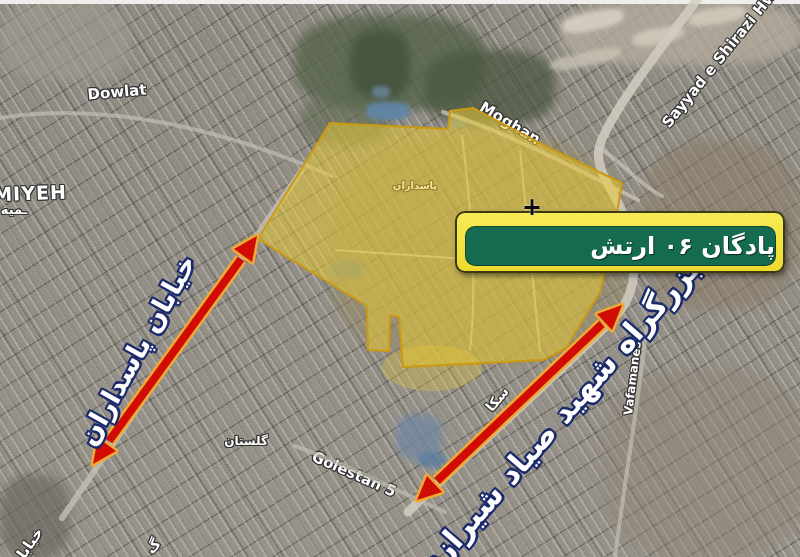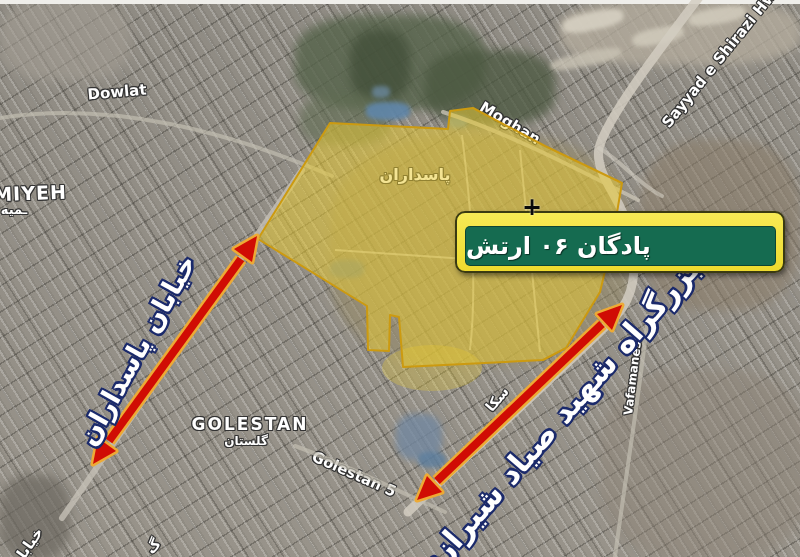--- a/index.html
+++ b/index.html
@@ -27,22 +27,22 @@
     text-shadow:-2px -2px 0 #1b2a6b,2px -2px 0 #1b2a6b,-2px 2px 0 #1b2a6b,2px 2px 0 #1b2a6b,0 -2px 0 #1b2a6b,0 2px 0 #1b2a6b,-2px 0 0 #1b2a6b,2px 0 0 #1b2a6b,0 0 3px #1b2a6b;
   }
   .base-label-box{
     position:absolute;left:455px;top:211px;width:330px;height:62px;z-index:5;
     background:linear-gradient(to bottom,#f7ea55,#eeda2e);
     border:2px solid #3a3a12;border-radius:10px;box-sizing:border-box;
     box-shadow:2px 3px 5px rgba(0,0,0,.45);
   }
   .base-label-inner{
     position:absolute;left:8px;top:13px;width:309px;height:38px;
-    background:#156b50;border:1px solid rgba(0,0,0,.35);border-radius:5px;
-    display:flex;align-items:center;justify-content:flex-end;direction:rtl;
+    background:#156b50;border:1px solid rgba(0,0,0,.35);border-radius:10px;
+    display:flex;align-items:center;justify-content:flex-start;direction:rtl;
   }
   .base-label-inner span{
     color:#fff;font-weight:bold;font-size:24px;line-height:1;
     text-shadow:1px 1px 1px rgba(0,0,0,.55);
   }
   .cursor-plus{
     position:absolute;left:522px;top:193px;z-index:6;color:#0a0a0a;font-size:24px;font-weight:bold;
     text-shadow:0 0 2px rgba(255,255,255,.8);
   }
 </style>
@@ -74,22 +74,21 @@
     <div class="p" style="left:550px;top:52px;width:72px;height:14px;background:#c9c3b4;opacity:.8;filter:blur(2px);transform:rotate(-12deg)"></div>
   </div>
 
   <div class="topstrip"></div>
 
   <div class="slabel" style="left:117px;top:92px;--r:-5deg;font-size:15px">Dowlat</div>
   <div class="slabel" style="left:30px;top:193px;--r:-2deg;font-size:19px;letter-spacing:1px">MIYEH</div>
   <div class="slabel" style="left:14px;top:209px;font-size:13px;direction:rtl">ـمیه</div>
   <div class="slabel" style="left:510px;top:123px;--r:31deg;font-size:15px">Moghan</div>
   <div class="slabel" style="left:719px;top:59px;--r:-51deg;font-size:15px">Sayyad e Shirazi Hw</div>
-  <div class="slabel" style="left:415px;top:174px;font-size:16px;direction:rtl">پاسداران</div>
-  <div class="slabel" style="left:250px;top:424px;font-size:17px;letter-spacing:2px">GOLESTAN</div>
+  <div class="slabel" style="left:415px;top:185px;font-size:10px;direction:rtl">پاسداران</div>
   <div class="slabel" style="left:246px;top:441px;font-size:12px;direction:rtl">گلستان</div>
   <div class="slabel" style="left:354px;top:474px;--r:24deg;font-size:15px">Golestan 5</div>
   <div class="slabel" style="left:633px;top:374px;--r:-83deg;font-size:12px">Vafamanesh</div>
   <div class="slabel" style="left:497px;top:399px;--r:-50deg;font-size:14px;direction:rtl">سکا</div>
   <div class="slabel" style="left:30px;top:543px;--r:-55deg;font-size:15px;direction:rtl">خیابا</div>
   <div class="slabel" style="left:153px;top:546px;--r:-50deg;font-size:14px;direction:rtl">گ</div>
 
   <svg class="overlay-svg" width="800" height="557" viewBox="0 0 800 557">
     <g fill="none" stroke-linecap="round">
       <path d="M 703,-8 C 655,55 607,118 599,148 C 594,175 622,198 630,232 C 638,272 634,296 616,316 C 560,372 470,452 408,512" stroke="#d2cdc1" stroke-width="9" opacity=".85"></path>

